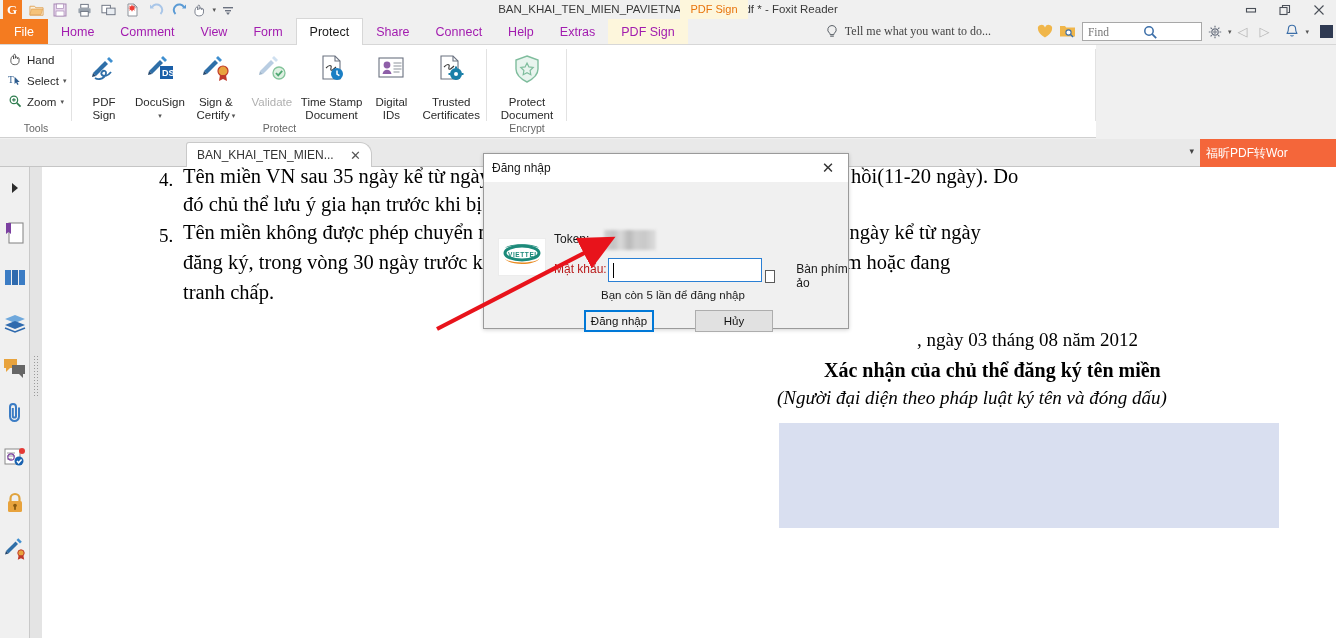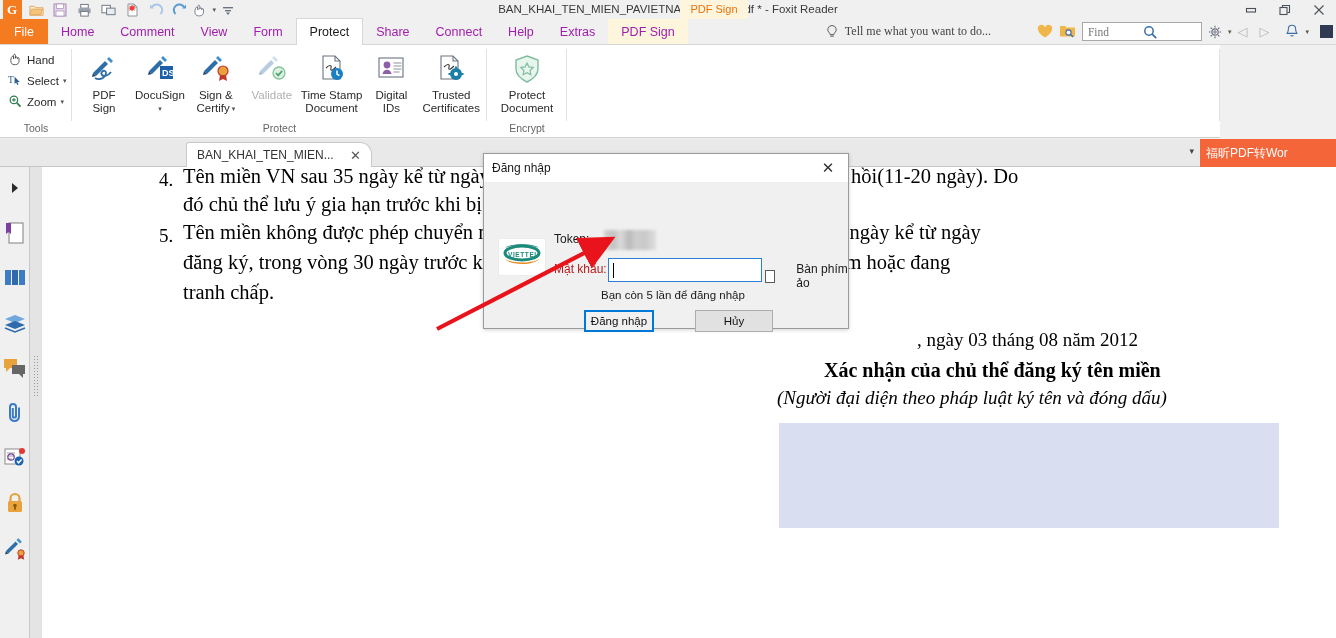--- a/index.html
+++ b/index.html
@@ -63,42 +63,42 @@
   .menu-right { margin-left: auto; display: flex; align-items: center; gap: 6px; padding-right: 2px; font-family: Liberation Serif, serif; }
   .tellme { font-size: 12px; color: #444; white-space: nowrap; }
   .findbox {
     width: 120px; height: 19px; border: 1px solid #a8a8a8; background: #fff;
     display: flex; align-items: center; padding: 0 2px 0 5px; font-size: 11.5px; color: #777;
   }
   .findbox span { flex: 1; }
 
   
   .ribbon {
-    position: absolute; top: 45px; left: 0; width: 1220px; height: 93px;
+    position: absolute; top: 45px; left: 0; width: 1096px; height: 93px;
     background: #ffffff; border-bottom: 1px solid #d0d0d0;
     display: flex; align-items: stretch;
   }
   .rgroup { display: flex; flex-direction: column; position: relative; padding: 0 4px; }
   .rgroup:after {
     content: ""; position: absolute; right: 0; top: 4px; bottom: 16px; width: 1px; background: #e2e2e2;
   }
   .rgroup-body { display: flex; align-items: flex-start; flex: 1; }
   .rgroup-label {
     text-align: center; font-size: 10.5px; color: #666; height: 15px; line-height: 13px;
   }
   .rbtn-small {
     display: flex; align-items: center; gap: 4px; font-size: 11.5px; color: #2a2a2a;
     height: 21px; padding: 0 4px; white-space: nowrap;
   }
   .rbtn-big {
     width: 58px; display: flex; flex-direction: column; align-items: center;
     padding-top: 4px; font-size: 11.5px; color: #2a2a2a; text-align: center; line-height: 13px;
   }
   .rbtn-big.wide { width: 66px; }
-  .rbtn-big .lbl { margin-top: 1px; text-align: center; }
+  .rbtn-big .lbl { margin-top: 8px; text-align: center; }
   .rbtn-big.disabled { color: #b0b0b0; }
   .caret { font-size: 7px; color: #555; }
 
   
   .tabstrip {
     position: absolute; top: 139px; left: 0; width: 1336px; height: 28px;
     background: #e9e9e9; border-bottom: 1px solid #c5c5c5;
   }
   .doctab {
     position: absolute; top: 3px; height: 25px; background: #fafafa;

